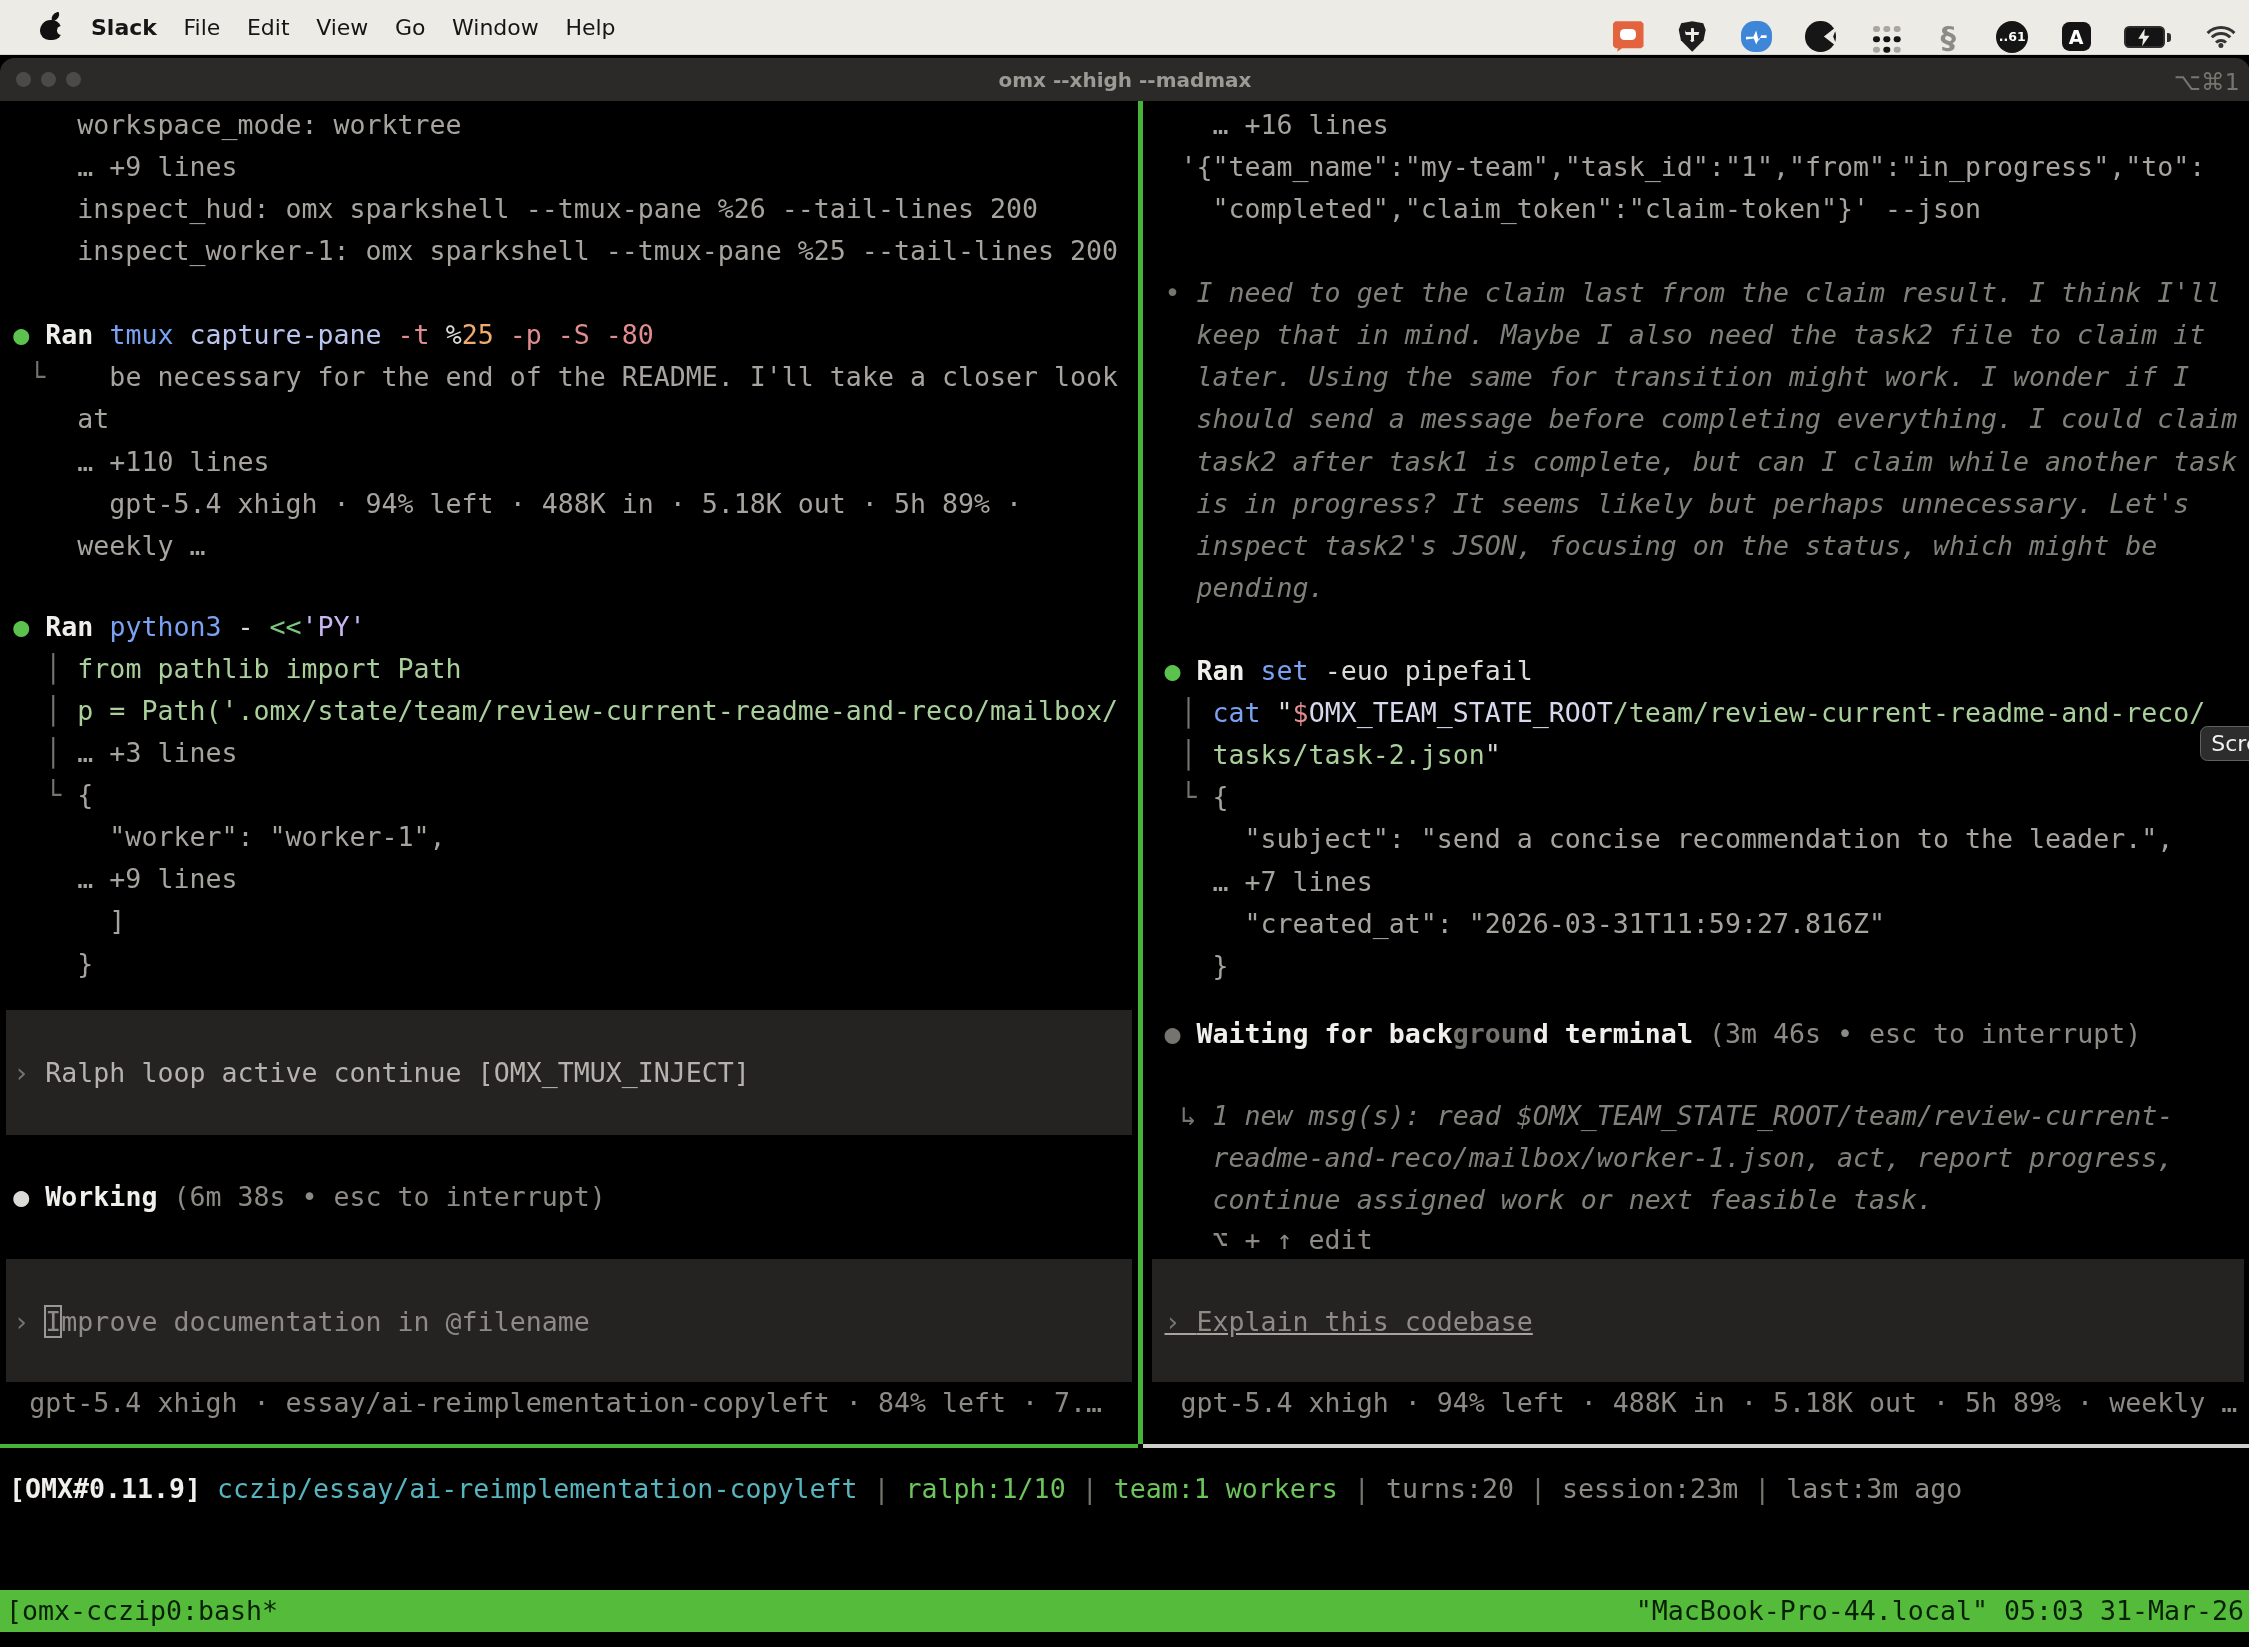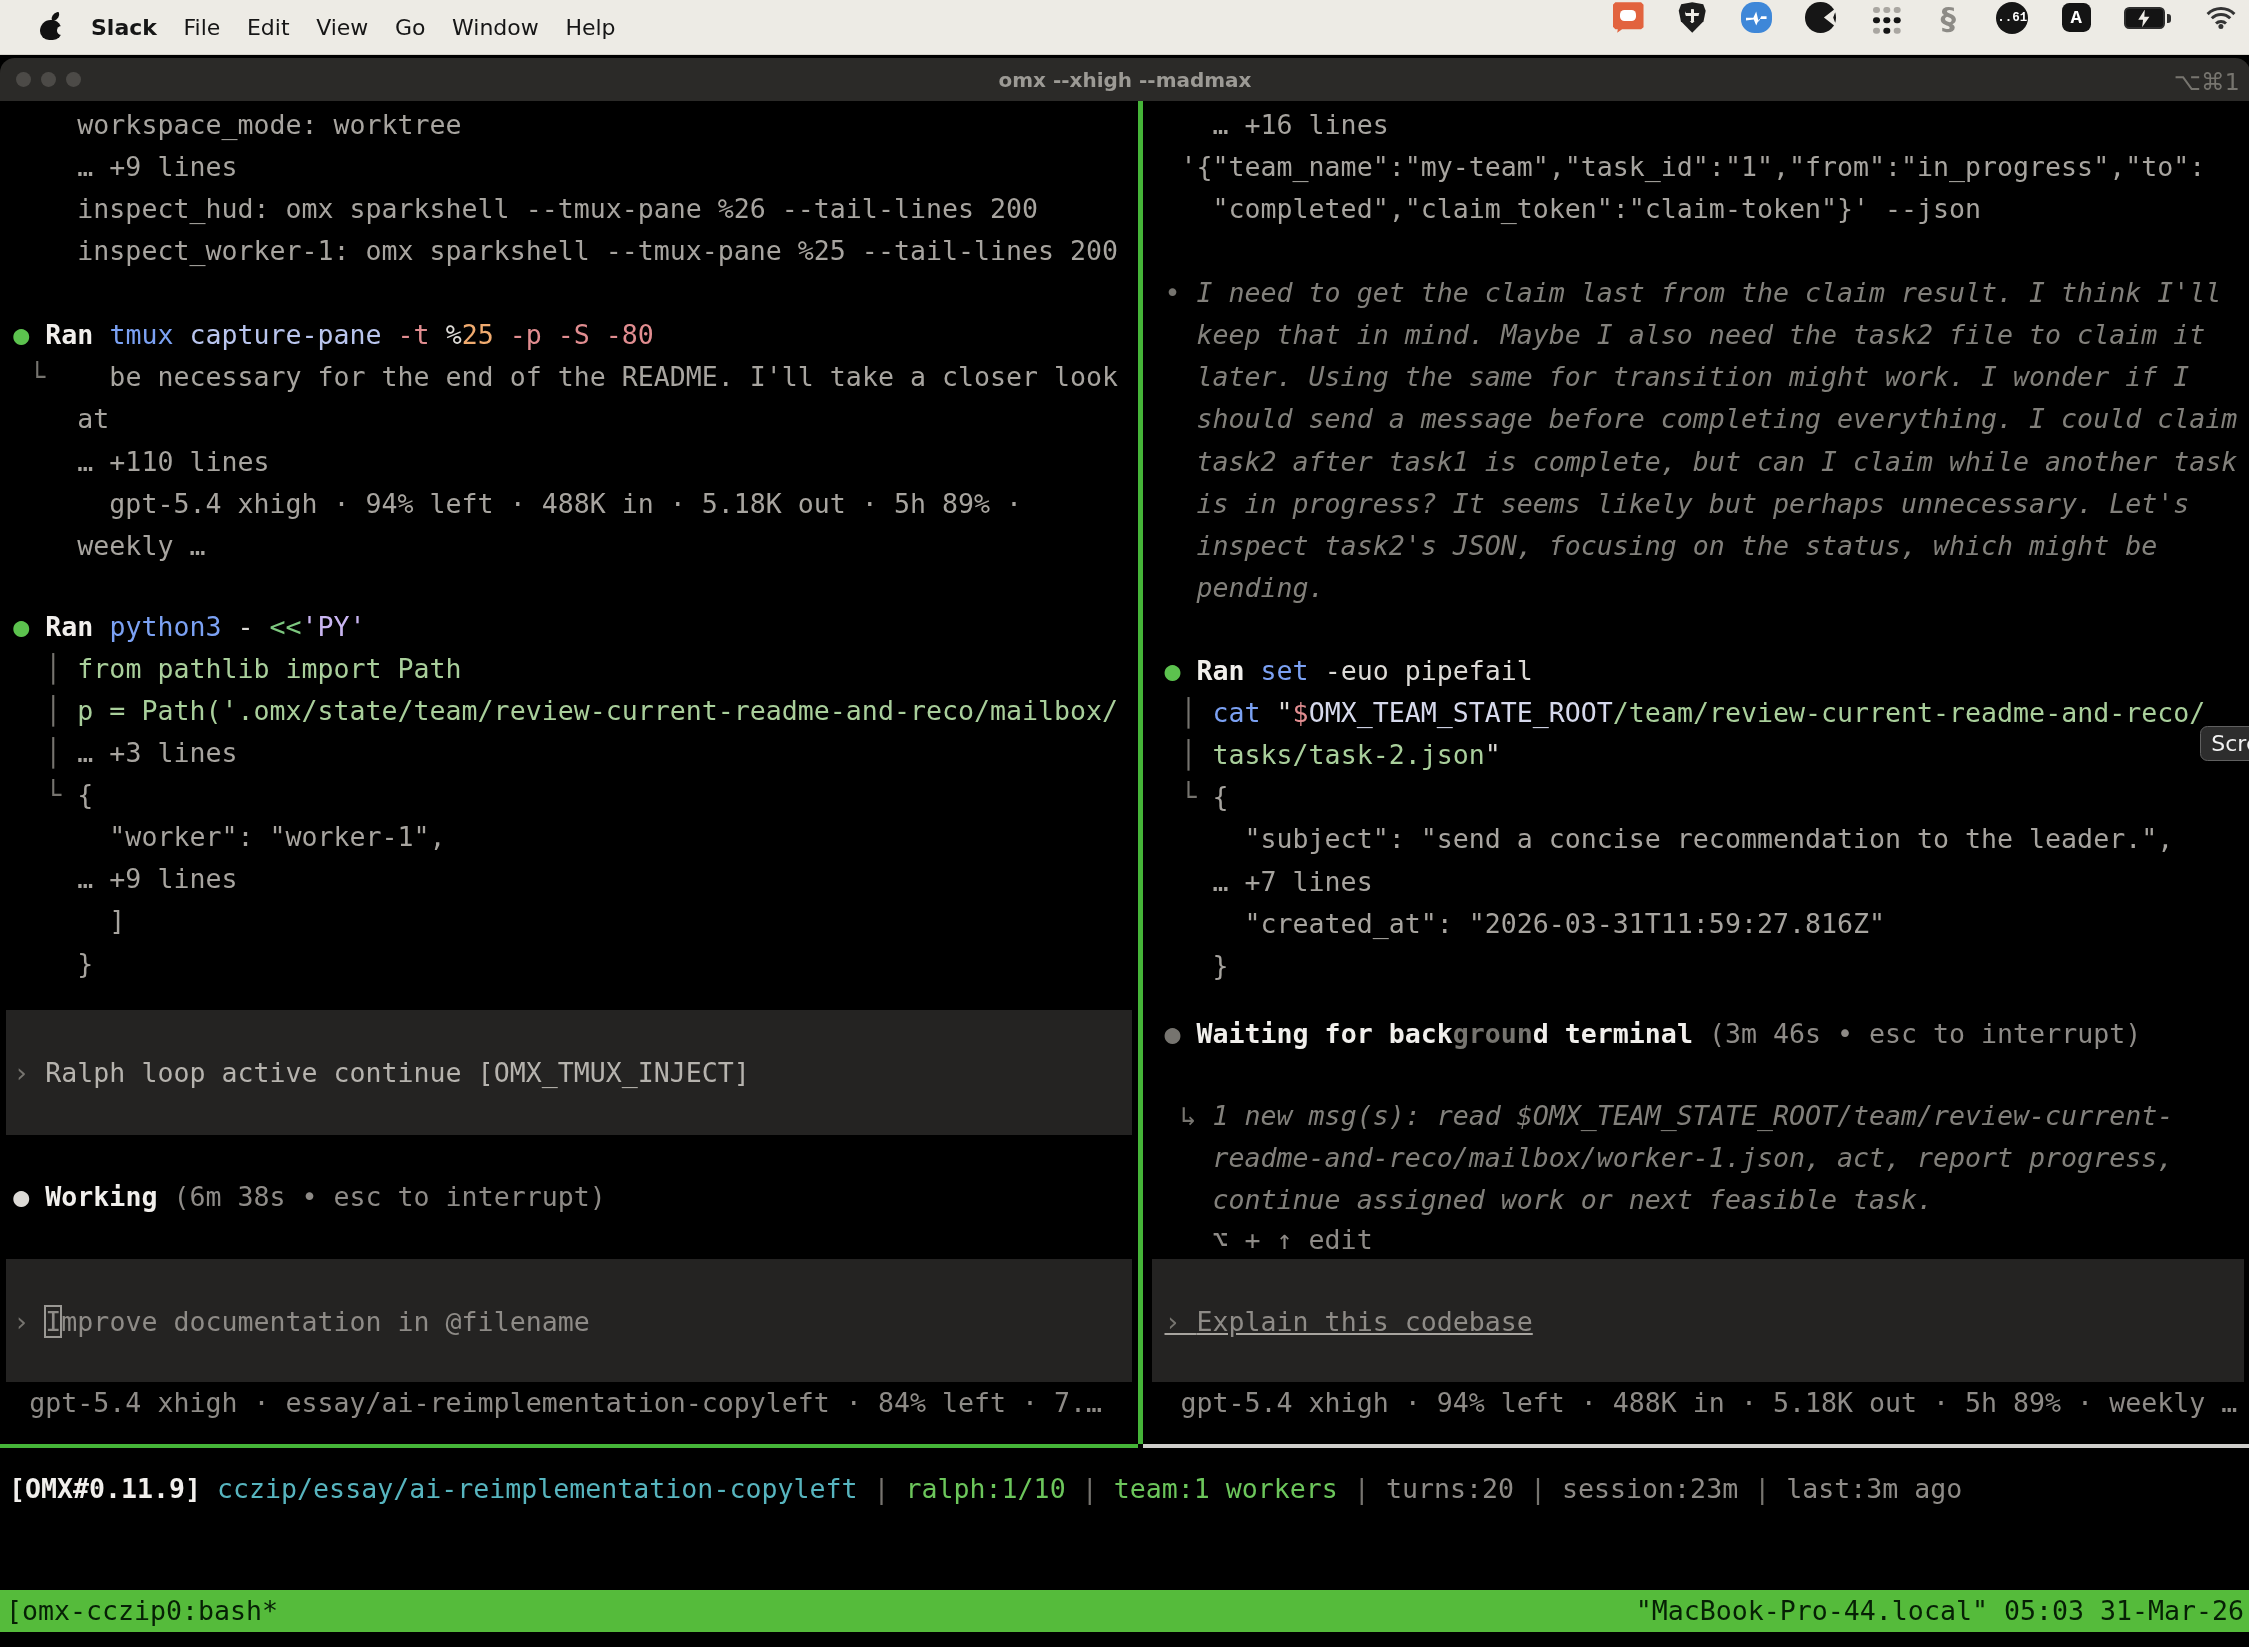--- a/index.html
+++ b/index.html
@@ -12,21 +12,21 @@
   .apple::before{content:"";position:absolute;inset:8.9px 1.5px 3px 1.5px;background:#111;
                  border-radius:48% 48% 42% 42%/55% 55% 45% 45%;}
   .apple::after{content:"";position:absolute;right:-3.7px;top:14.8px;width:9.6px;height:9.6px;
                 background:#edebe5;border-radius:50%;}
   .apple i{position:absolute;top:1.5px;left:12.5px;width:8.9px;height:7.4px;background:#111;
            border-radius:80% 10% 80% 10%;transform:rotate(-18deg);}
   #menu-items{display:flex;gap:26.6px;margin-left:28px;font-size:22px;color:#161616;}
   .menu-item{white-space:nowrap;}
   .menu-item.bold{font-weight:bold;}
   
-  #tray{position:absolute;right:4.4px;top:0;height:54px;display:flex;align-items:flex-start;gap:29px;padding-right:5.9px;font-family:Liberation Mono, monospace;}
+  #tray{position:absolute;right:4.4px;top:0;height:54px;display:flex;align-items:flex-end;gap:29px;padding-right:5.9px;}
   .tray-icon{width:35px;height:35px;position:relative;display:flex;align-items:center;justify-content:center;}
   [data-name="chat-app-icon"]::before{content:"";position:absolute;inset:2.2px;background:#e2633e;
       clip-path:polygon(0 8%,8% 0,92% 0,100% 8%,100% 82%,92% 88%,30% 88%,14% 100%,16% 88%,8% 88%,0 80%);}
   [data-name="chat-app-icon"]::after{content:"";position:absolute;inset:9.6px 9.6px 14px 9.6px;background:#fff;border-radius:4.4px;}
   [data-name="shield-grid-icon"]::before{content:"";position:absolute;inset:2.2px;background:#1d1d1d;
       clip-path:polygon(50% 0,86% 7%,94% 28%,87% 62%,50% 100%,13% 62%,6% 28%,14% 7%);}
   [data-name="shield-grid-icon"]::after{content:"";position:absolute;inset:8.9px 9.6px 11.8px 9.6px;
       background-image:repeating-linear-gradient(0deg,#edebe5 0 2.2px,transparent 2.2px 7.4px),
                        repeating-linear-gradient(90deg,#edebe5 0 2.2px,transparent 2.2px 7.4px);
       clip-path:polygon(50% 0,86% 7%,94% 28%,87% 62%,50% 100%,13% 62%,6% 28%,14% 7%);}

